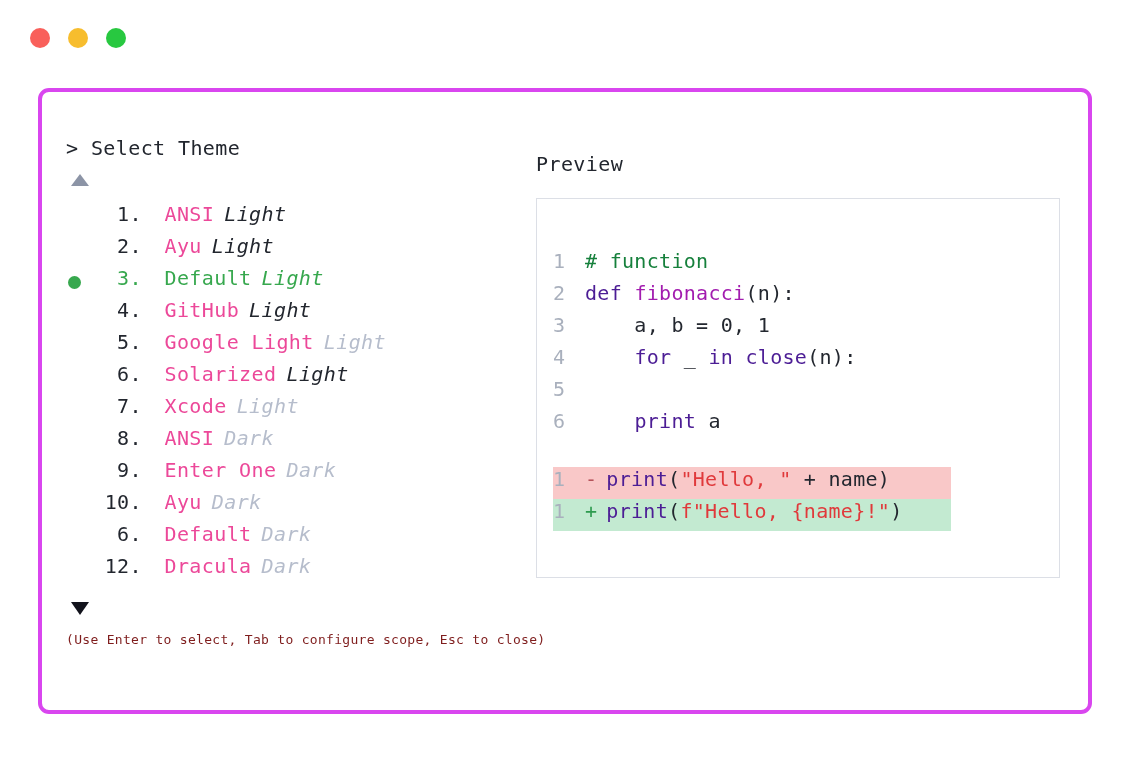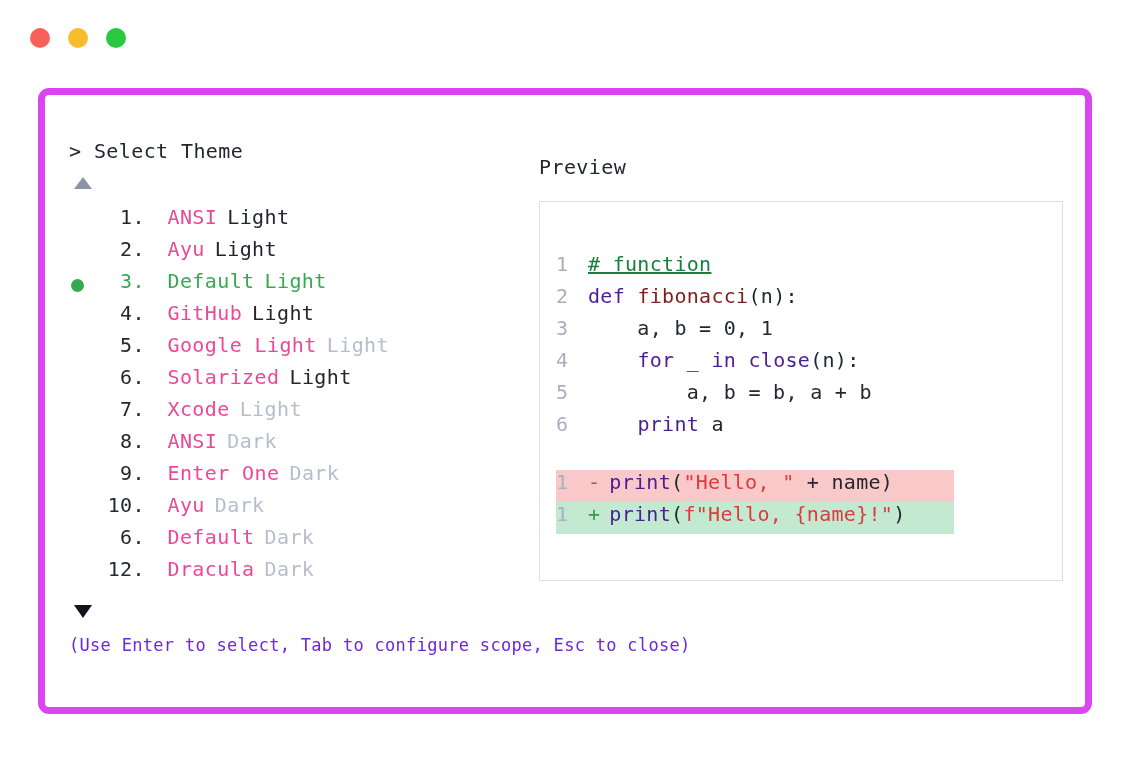--- a/index.html
+++ b/index.html
@@ -29,21 +29,21 @@
     border-radius: 50%;
   }
 
   
   .card {
     position: absolute;
     left: 38px;
     top: 88px;
     width: 1054px;
     height: 626px;
-    border: 7px solid #d946ef;
+    border: 4px solid #d946ef;
     border-radius: 11px;
     background: #ffffff;
     box-sizing: border-box;
   }
 
   
   .col-left {
     position: absolute;
     left: 24px;
     top: 44px;
@@ -119,38 +119,39 @@
   .row-dot {
     color: #22262e;
     padding-right: 10px;
   }
   .row-name {
     color: #ec4899;
   }
   .row-suffix {
     color: #22262e;
     padding-left: 10px;
+    font-style: italic;
   }
   .row-suffix.muted {
     color: #b6bdcc;
   }
   .theme-row.selected .row-num,
   .theme-row.selected .row-dot,
   .theme-row.selected .row-name,
   .theme-row.selected .row-suffix {
     color: #37a84e;
   }
 
   
   .hint {
     position: absolute;
     left: 24px;
     top: 540px;
-    font-size: 17px;
-    color: #6d28d9;
+    font-size: 13px;
+    color: #7f1d1d;
     letter-spacing: 0.3px;
     white-space: pre;
   }
 
   
   .preview-box {
     margin-top: 22px;
     width: 524px;
     height: 380px;
     border: 1px solid #dcdfe6;
@@ -176,23 +177,23 @@
     color: #a9b0bd;
     width: 22px;
     flex: 0 0 22px;
     text-align: left;
     padding-right: 10px;
   }
   .code-blank { height: 26px; }
 
   
   .t-plain   { color: #23272f; }
-  .t-comment { color: #16803c; text-decoration: underline; }
+  .t-comment { color: #16803c; }
   .t-kw      { color: #4c1d95; }
-  .t-fn      { color: #7f1d1d; }
+  .t-fn      { color: #a21caf; }
   .t-str     { color: #e0393b; }
   .t-num     { color: #23272f; }
 
   
   .diff-line {
     height: 32px;
     font-size: 20px;
     letter-spacing: 0.3px;
     white-space: pre;
     display: flex;
@@ -238,21 +239,21 @@
   <div class="hint">(Use Enter to select, Tab to configure scope, Esc to close)</div>
 
   <div class="col-right">
     <div class="panel-title">Preview</div>
     <div class="preview-box">
       <div class="code">
           <div class="code-line"><span class="ln">1</span><span class="t-comment"># function</span></div>
           <div class="code-line"><span class="ln">2</span><span class="t-kw">def </span><span class="t-fn">fibonacci</span><span class="t-plain">(n):</span></div>
           <div class="code-line"><span class="ln">3</span><span class="t-plain">    a, b = </span><span class="t-num">0</span><span class="t-plain">, </span><span class="t-num">1</span></div>
           <div class="code-line"><span class="ln">4</span><span class="t-plain">    </span><span class="t-kw">for</span><span class="t-plain"> _ </span><span class="t-kw">in close</span><span class="t-plain">(n):</span></div>
-          <div class="code-line"><span class="ln">5</span><span class="t-plain">        a, b = b, a + b</span></div>
+          <div class="code-line"><span class="ln">5</span></div>
           <div class="code-line"><span class="ln">6</span><span class="t-plain">    </span><span class="t-kw">print</span><span class="t-plain"> a</span></div>
           <div class="code-blank"></div>
           <div class="diff-line diff-del" style="background: rgb(249, 200, 200);"><span class="ln">1</span><span class="mark-del">-</span><span class="t-kw">print</span><span class="t-plain">(</span><span class="t-str">"Hello, "</span><span class="t-plain"> + name)</span></div>
           <div class="diff-line diff-add" style="background: rgb(195, 234, 209);"><span class="ln">1</span><span class="mark-add">+</span><span class="t-kw">print</span><span class="t-plain">(</span><span class="t-str">f"Hello, {name}!"</span><span class="t-plain">)</span></div>
         </div>
     </div>
   </div>
 
 </div>
 

